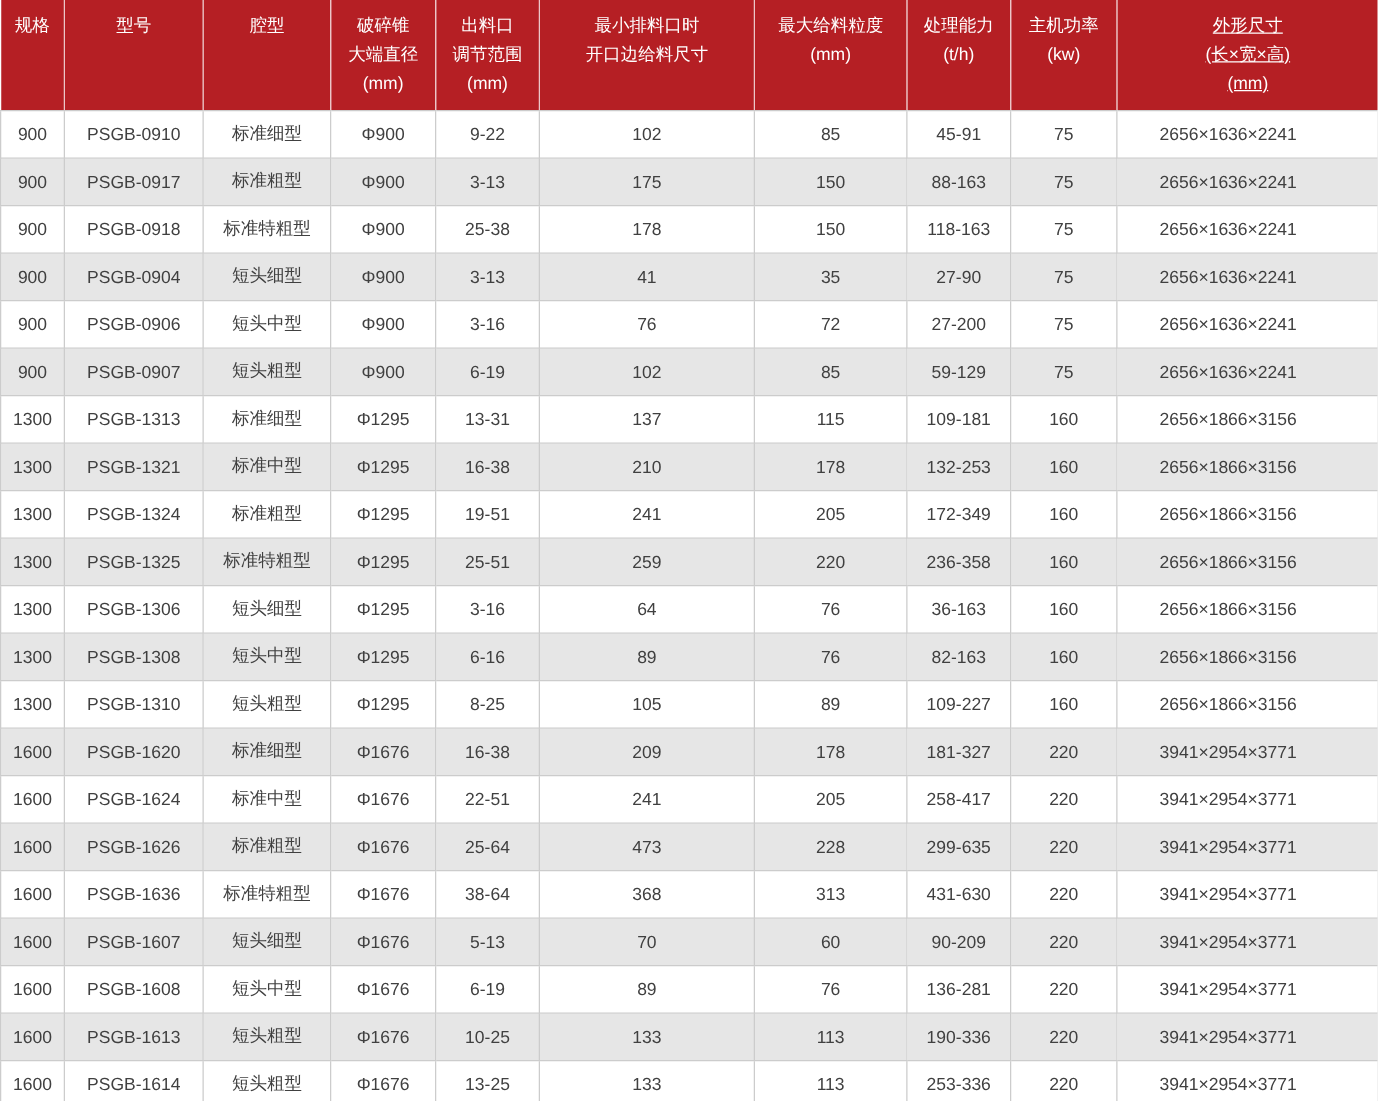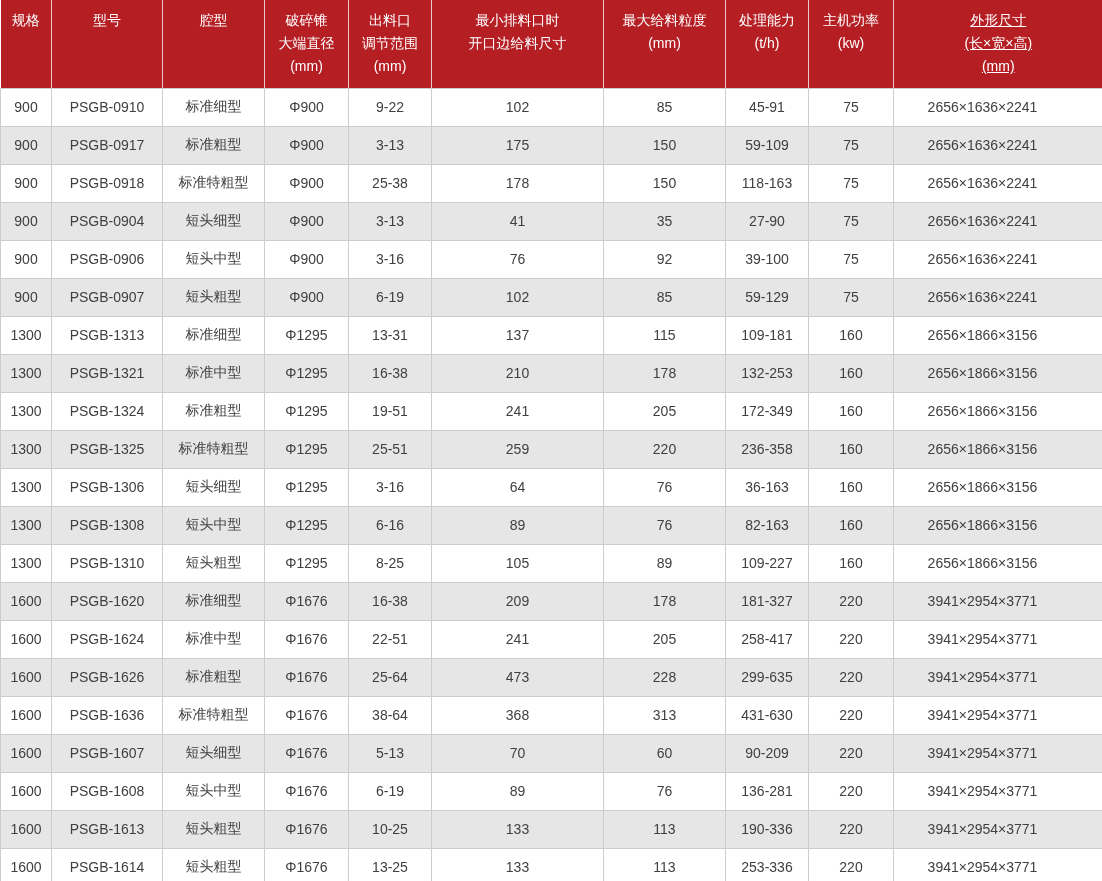--- a/index.html
+++ b/index.html
@@ -112,21 +112,21 @@
         <td>2656×1636×2241</td>
       </tr>
       <tr>
         <td>900</td>
         <td>PSGB-0917</td>
         <td>标准粗型</td>
         <td>Φ900</td>
         <td>3-13</td>
         <td>175</td>
         <td>150</td>
-        <td>59-109</td>
+        <td>88-163</td>
         <td>75</td>
         <td>2656×1636×2241</td>
       </tr>
       <tr>
         <td>900</td>
         <td>PSGB-0918</td>
         <td>标准特粗型</td>
         <td>Φ900</td>
         <td>25-38</td>
         <td>178</td>
@@ -147,22 +147,22 @@
         <td>75</td>
         <td>2656×1636×2241</td>
       </tr>
       <tr>
         <td>900</td>
         <td>PSGB-0906</td>
         <td>短头中型</td>
         <td>Φ900</td>
         <td>3-16</td>
         <td>76</td>
-        <td>92</td>
-        <td>39-100</td>
+        <td>72</td>
+        <td>27-200</td>
         <td>75</td>
         <td>2656×1636×2241</td>
       </tr>
       <tr>
         <td>900</td>
         <td>PSGB-0907</td>
         <td>短头粗型</td>
         <td>Φ900</td>
         <td>6-19</td>
         <td>102</td>

